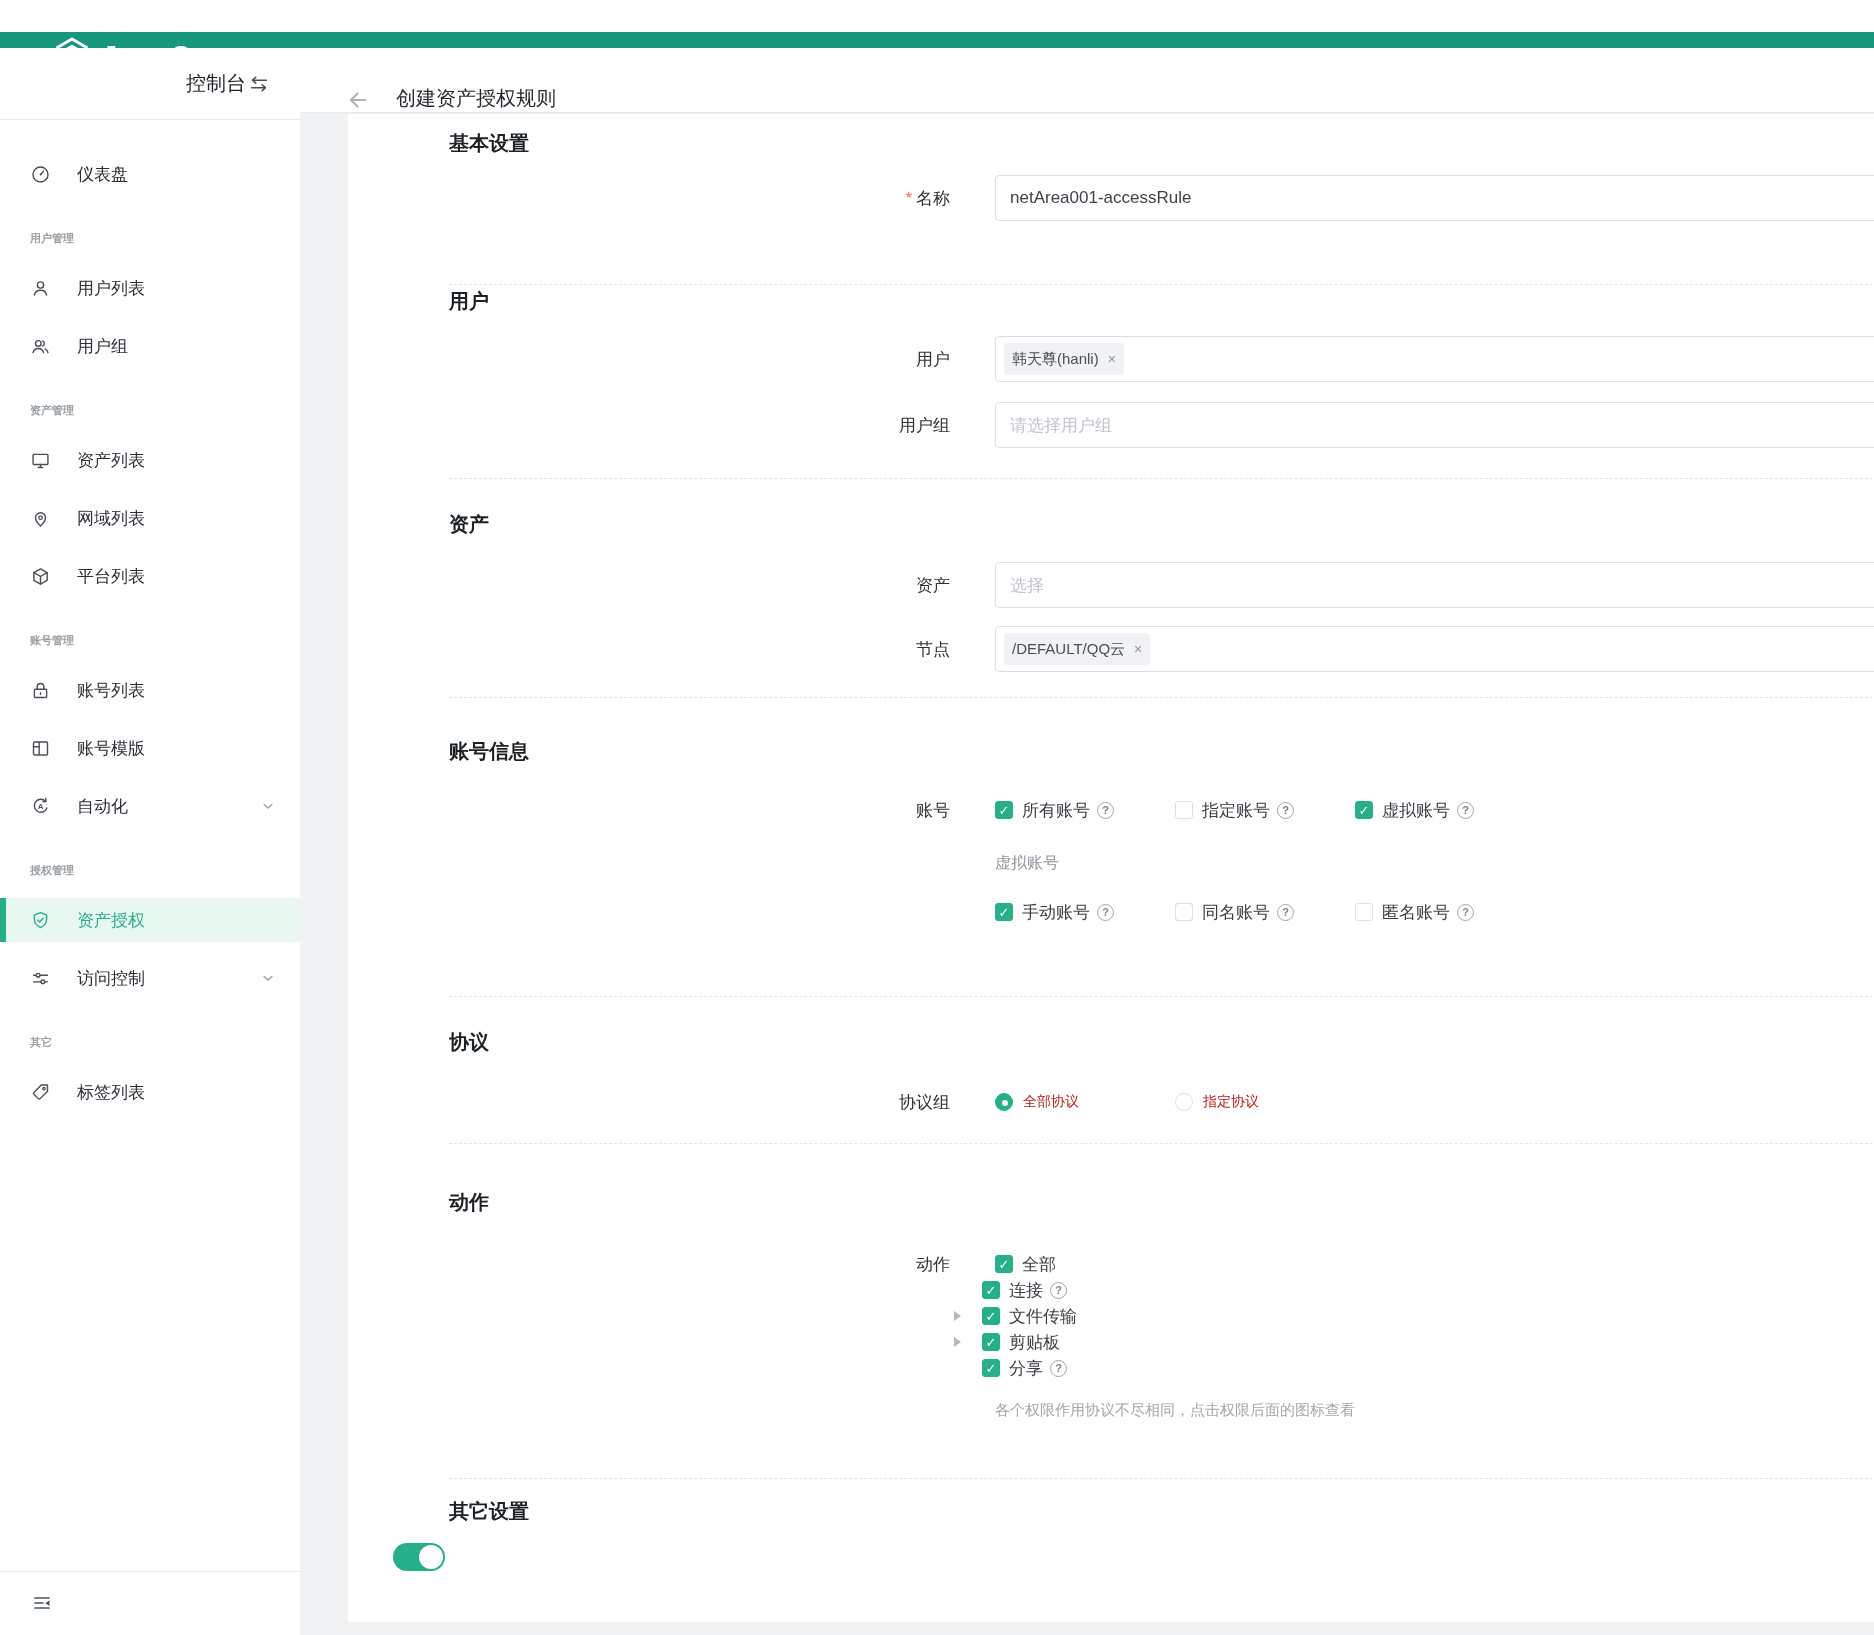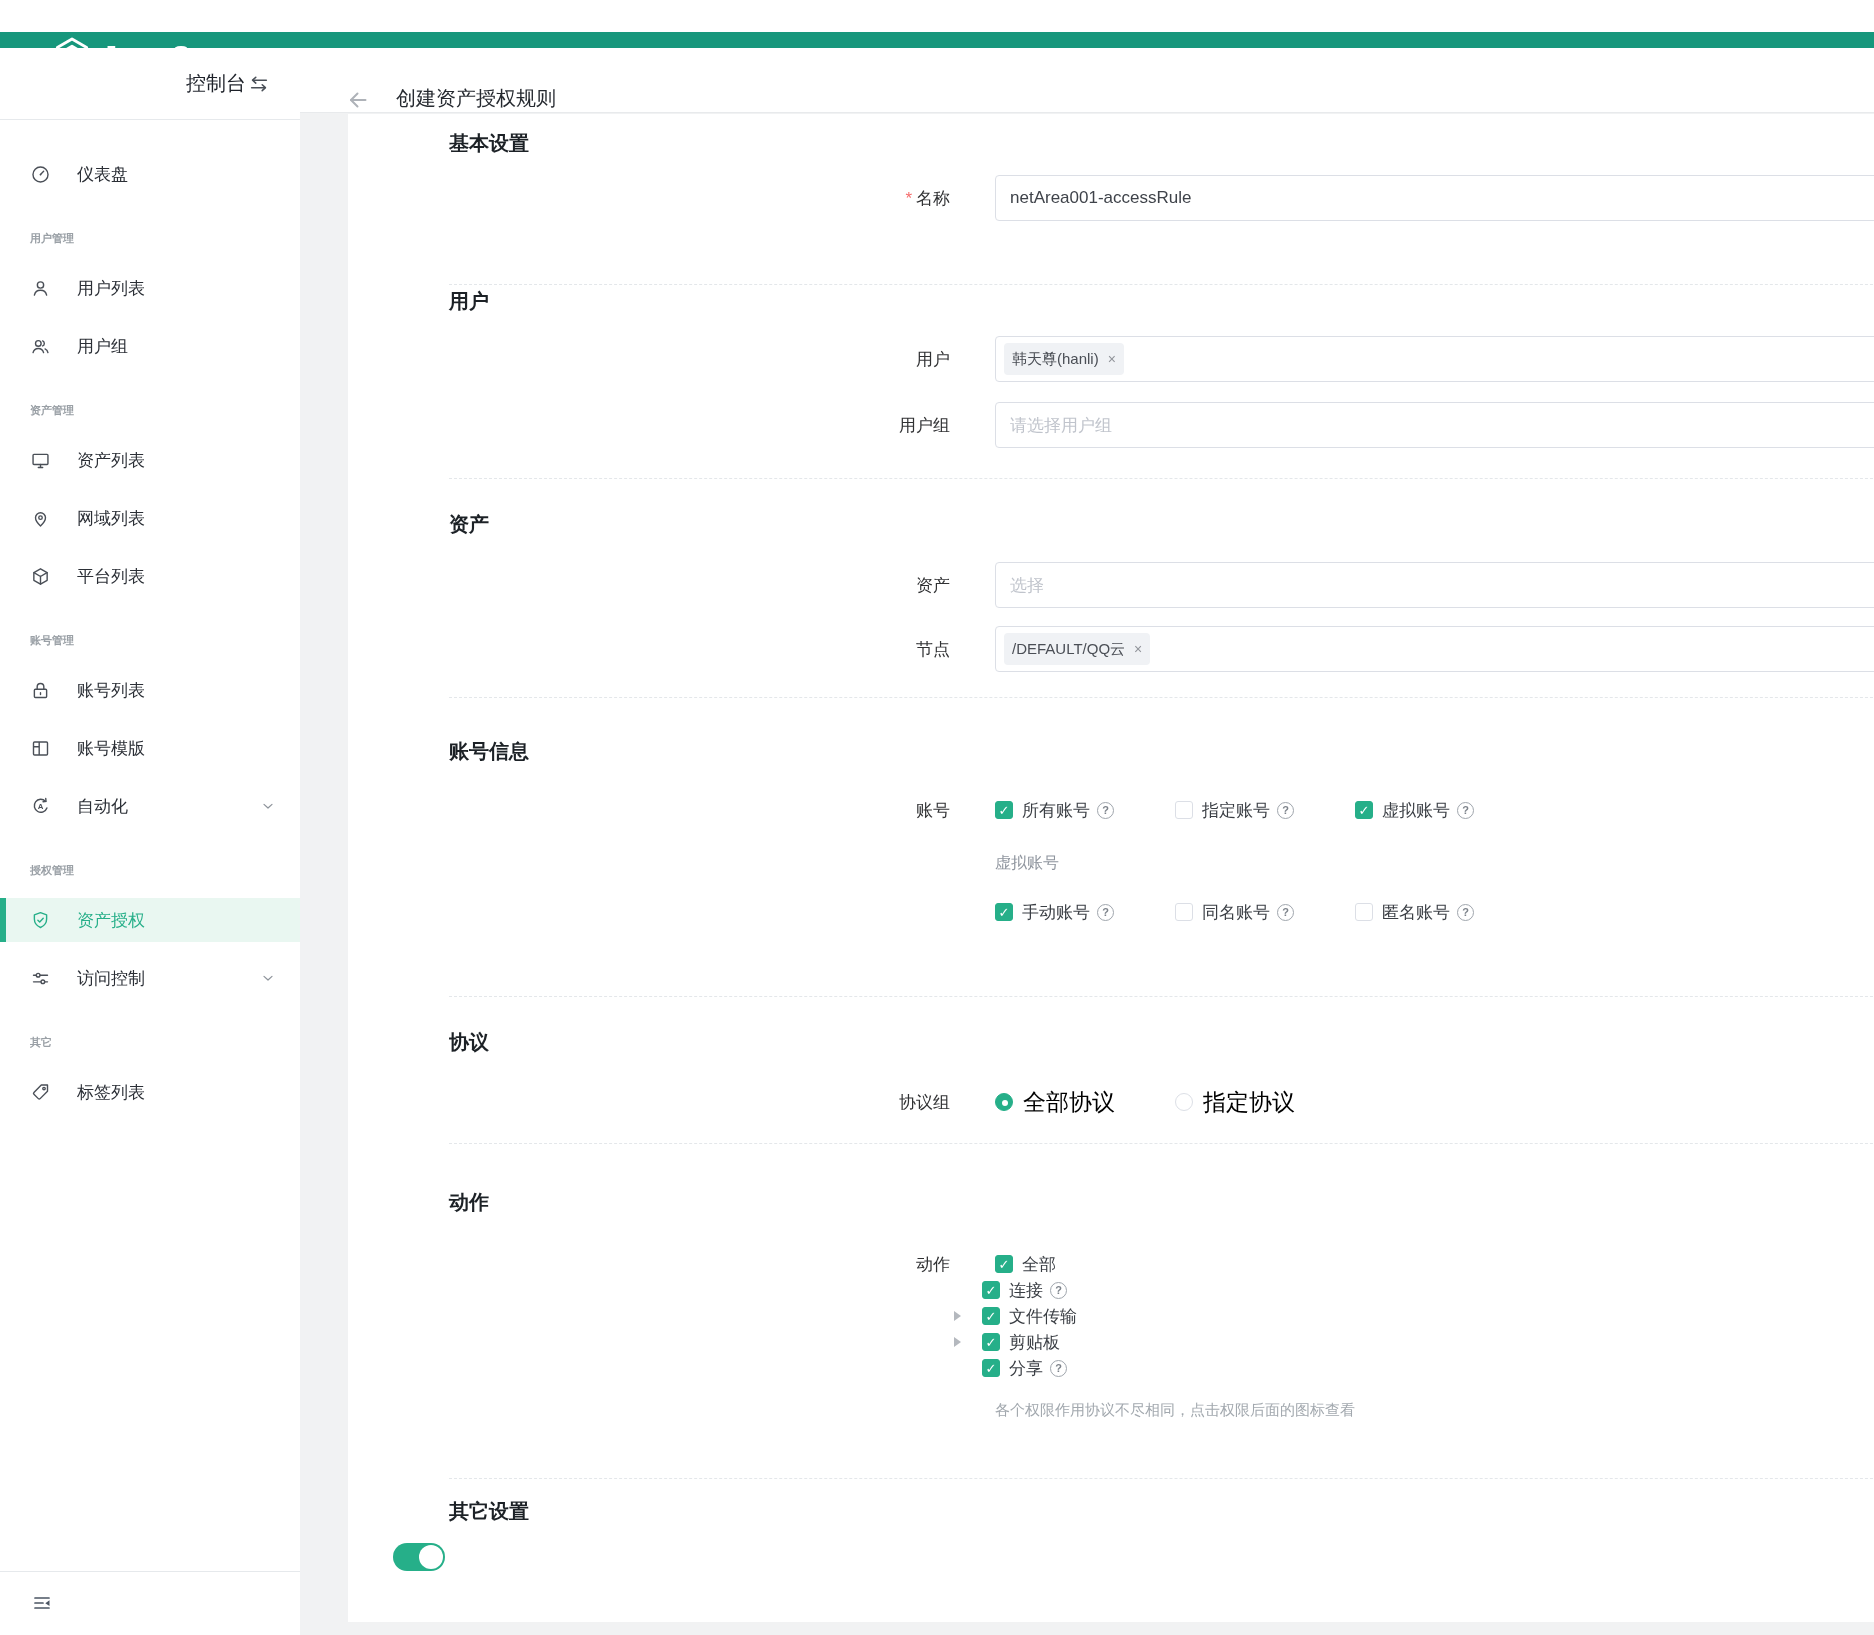--- a/index.html
+++ b/index.html
@@ -82,21 +82,21 @@
   .help{margin-left:7px;width:17px;height:17px;border-radius:50%;border:1px solid #A0A6AD;
     color:#7D838B;font-size:11px;font-weight:700;display:inline-flex;align-items:center;justify-content:center;cursor:pointer;}
 
   .sub-header{margin-left:647px;font-size:16px;color:var(--text-muted);height:22px;line-height:22px;}
 
   .radio-item{display:flex;align-items:center;width:180px;flex:0 0 auto;}
   .radio{width:18px;height:18px;border-radius:50%;border:1px solid var(--border);background:#fff;
     position:relative;cursor:pointer;flex:0 0 auto;}
   .radio.selected{background:var(--accent);border-color:var(--accent);}
   .radio.selected::after{content:"";position:absolute;left:6px;top:6px;width:6px;height:6px;border-radius:50%;background:#fff;}
-  .radio-label{margin-left:10px;font-size:23px;color:#000000;font-family:Liberation Mono, monospace;}
+  .radio-label{margin-left:10px;font-size:14px;color:#b91c1c;font-family:Liberation Mono, monospace;}
 
   .tree-child{margin-left:4px;display:flex;align-items:center;height:26px;margin-top:14px;}
   .caret-slot{width:28px;display:flex;align-items:center;flex:0 0 auto;}
   .caret{width:0;height:0;border-left:7px solid #B4B8BE;border-top:5px solid transparent;border-bottom:5px solid transparent;cursor:pointer;}
   .hint{margin-left:647px;font-size:15px;color:#A2A8AE;height:22px;line-height:22px;}
 
   .toggle{width:52px;height:28px;border-radius:14px;background:var(--accent);position:relative;cursor:pointer;border:none;flex:0 0 auto;}
   .toggle::after{content:"";position:absolute;right:2px;top:2px;width:24px;height:24px;border-radius:50%;background:#fff;}
 
   

